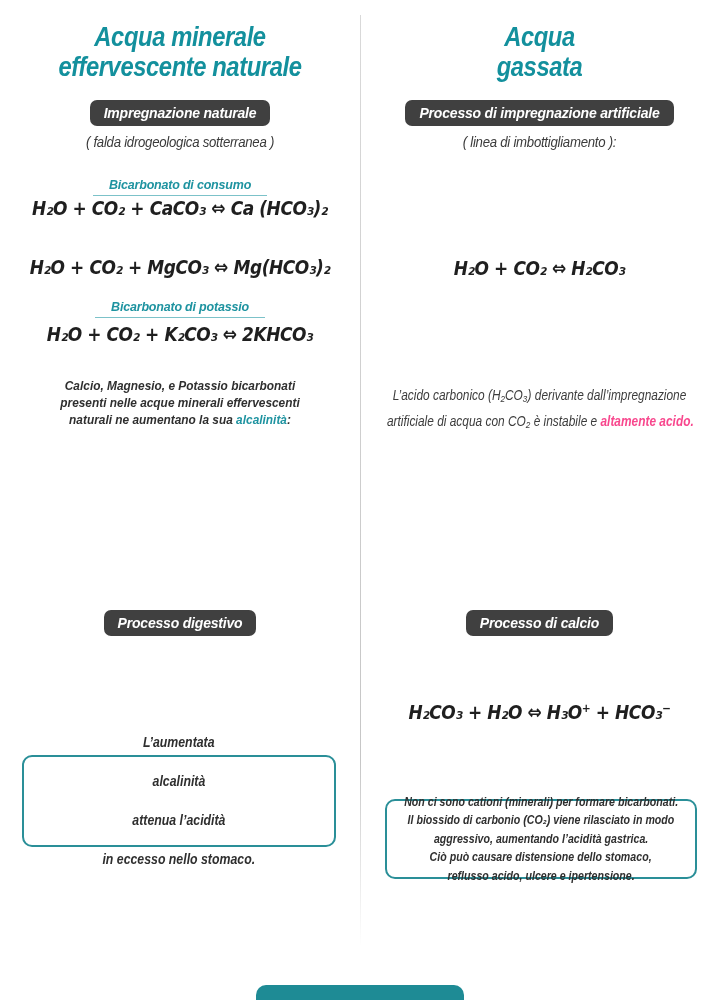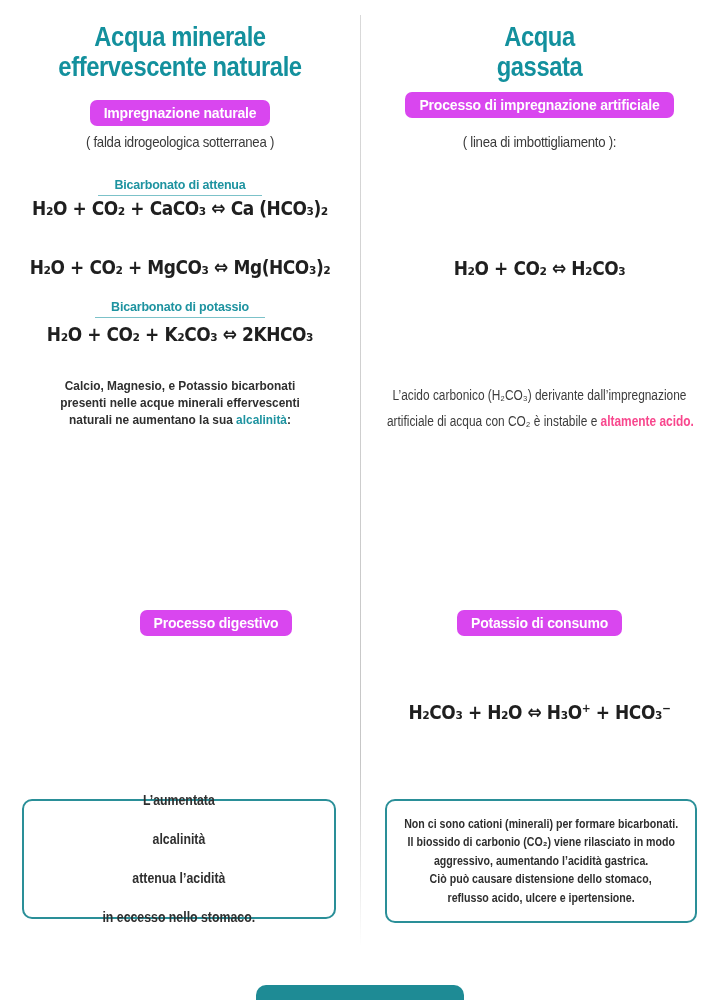--- a/index.html
+++ b/index.html
@@ -3,36 +3,36 @@
 <meta charset="utf-8">
 <style>
   * { margin:0; padding:0; box-sizing:border-box; }
   body {
     width:719px; height:1000px;
     background:#ffffff;
     font-family:"Liberation Sans", sans-serif;
     color:#2d2d2d;
     overflow:hidden;
   }
-  #canvas { position:relative; width:719px; height:1000px; background:#fff; }
+  #canvas { position:relative; width:719px; height:1000px; background:#fff;font-style:italic; }
 
   .abs { position:absolute; text-align:center; }
   .colL { left:0; width:360px; }
   .colR { left:360px; width:359px; }
 
   .cond   { transform:scaleX(0.88); transform-origin:50% 50%; }
   .cond85 { transform:scaleX(0.85); transform-origin:50% 50%; }
   .cond82 { transform:scaleX(0.82); transform-origin:50% 50%; }
 
   .col-title {
     font-size:28px; font-weight:bold; color:#13909d;
     line-height:1.06; letter-spacing:-0.5px; white-space:nowrap;
   }
   .badge {
-    display:inline-block; background:#d946ef; color:#ffffff;
+    display:inline-block; background:#404040; color:#ffffff;
     font-weight:bold; font-size:14px; letter-spacing:-0.2px;
     padding:5px 14px; border-radius:7px; white-space:nowrap;
   }
   .subtitle { font-size:15px; color:#3a3a3a; letter-spacing:-0.3px; white-space:nowrap; }
 
   .rx-label {
     display:inline-block; color:#1e93a0; font-weight:bold; font-size:12.5px;
     letter-spacing:-0.2px; padding:0 16px 3px 16px;
     border-bottom:1px solid #7cc2c9; white-space:nowrap;
   }
@@ -78,75 +78,75 @@
     <div>effervescente naturale</div>
   </div>
 
   <div class="abs colL" style="top:100px;">
     <span class="badge">Impregnazione naturale</span>
   </div>
 
   <div class="abs colL subtitle cond" style="top:133px;">( falda idrogeologica sotterranea )</div>
 
   <div class="abs colL" style="top:175px;">
-    <span class="rx-label">Bicarbonato di attenua</span>
+    <span class="rx-label">Bicarbonato di consumo</span>
   </div>
   <div class="abs colL eq eq-main cond85" style="top:196px;">H₂O + CO₂ + CaCO₃ ⇔ Ca (HCO₃)₂</div>
 
   <div class="abs colL eq eq-main cond85" style="top:255px;">H₂O + CO₂ + MgCO₃ ⇔ Mg(HCO₃)₂</div>
 
   <div class="abs colL" style="top:297px;">
     <span class="rx-label">Bicarbonato di potassio</span>
   </div>
   <div class="abs colL eq eq-main cond85" style="top:322px;">H₂O + CO₂ + K₂CO₃ ⇔ 2KHCO₃</div>
 
   <div class="abs colL note-bold cond" style="top:377px;">
     <div>Calcio, Magnesio, e Potassio bicarbonati</div>
     <div>presenti nelle acque minerali effervescenti</div>
     <div><span>naturali ne aumentano la sua </span><span class="teal-text">alcalinità</span><span>:</span></div>
   </div>
 
 
-  <div class="abs colL" style="top:610px;margin-left:36px;">
+  <div class="abs colL" style="top:610px;">
     <span class="badge">Processo digestivo</span>
   </div>
 
 
-  <div class="info-box" style="left:22px; top:799px; width:314px; height:120px;gap:20px;">
+  <div class="info-box" style="left:22px; top:755px; width:314px; height:92px;gap:20px;">
     <div class="box-line cond">L’aumentata</div>
     <div class="box-line cond teal-text">alcalinità</div>
     <div class="box-line cond">attenua l’acidità</div>
     <div class="box-line cond">in eccesso nello stomaco.</div>
   </div>
 
   <div class="abs colR col-title cond85" style="top:22px;">
     <div>Acqua</div>
     <div>gassata</div>
   </div>
 
-  <div class="abs colR" style="top:92px;text-align:center;">
+  <div class="abs colR" style="top:100px;text-align:center;">
     <span class="badge">Processo di impregnazione artificiale</span>
   </div>
 
   <div class="abs colR subtitle cond" style="top:133px;">( linea di imbottigliamento ):</div>
 
   <div class="abs colR eq eq-main cond85" style="top:256px;">H₂O + CO₂ ⇔ H₂CO₃</div>
 
   <div class="abs colR note-reg cond85" style="top:382px;">
     <div>L’acido carbonico (H₂CO₃) derivante dall’impregnazione</div>
     <div><span>artificiale di acqua con CO₂ è instabile e </span><span class="pink-text">altamente acido.</span></div>
   </div>
 
   <div class="abs colR" style="top:610px;">
-    <span class="badge">Potassio di consumo</span>
+    <span class="badge">Processo di calcio</span>
   </div>
 
   <div class="abs colR eq eq-main cond85" style="top:700px;">H₂CO₃ + H₂O ⇔ H₃O⁺ + HCO₃⁻</div>
 
-  <div class="info-box" style="left:385px; top:799px; width:312px; height:124px;">
+  <div class="info-box" style="left:385px; top:799px; width:312px; height:80px;">
     <div class="box-line-sm cond85">Non ci sono cationi (minerali) per formare bicarbonati.</div>
     <div class="box-line-sm cond85">Il biossido di carbonio (CO₂) viene rilasciato in modo</div>
     <div class="box-line-sm cond85">aggressivo, aumentando l’acidità gastrica.</div>
     <div class="box-line-sm cond85">Ciò può causare distensione dello stomaco,</div>
     <div class="box-line-sm cond85">reflusso acido, ulcere e ipertensione.</div>
   </div>
 
   <div class="bottom-badge"></div>
 
 </div>

